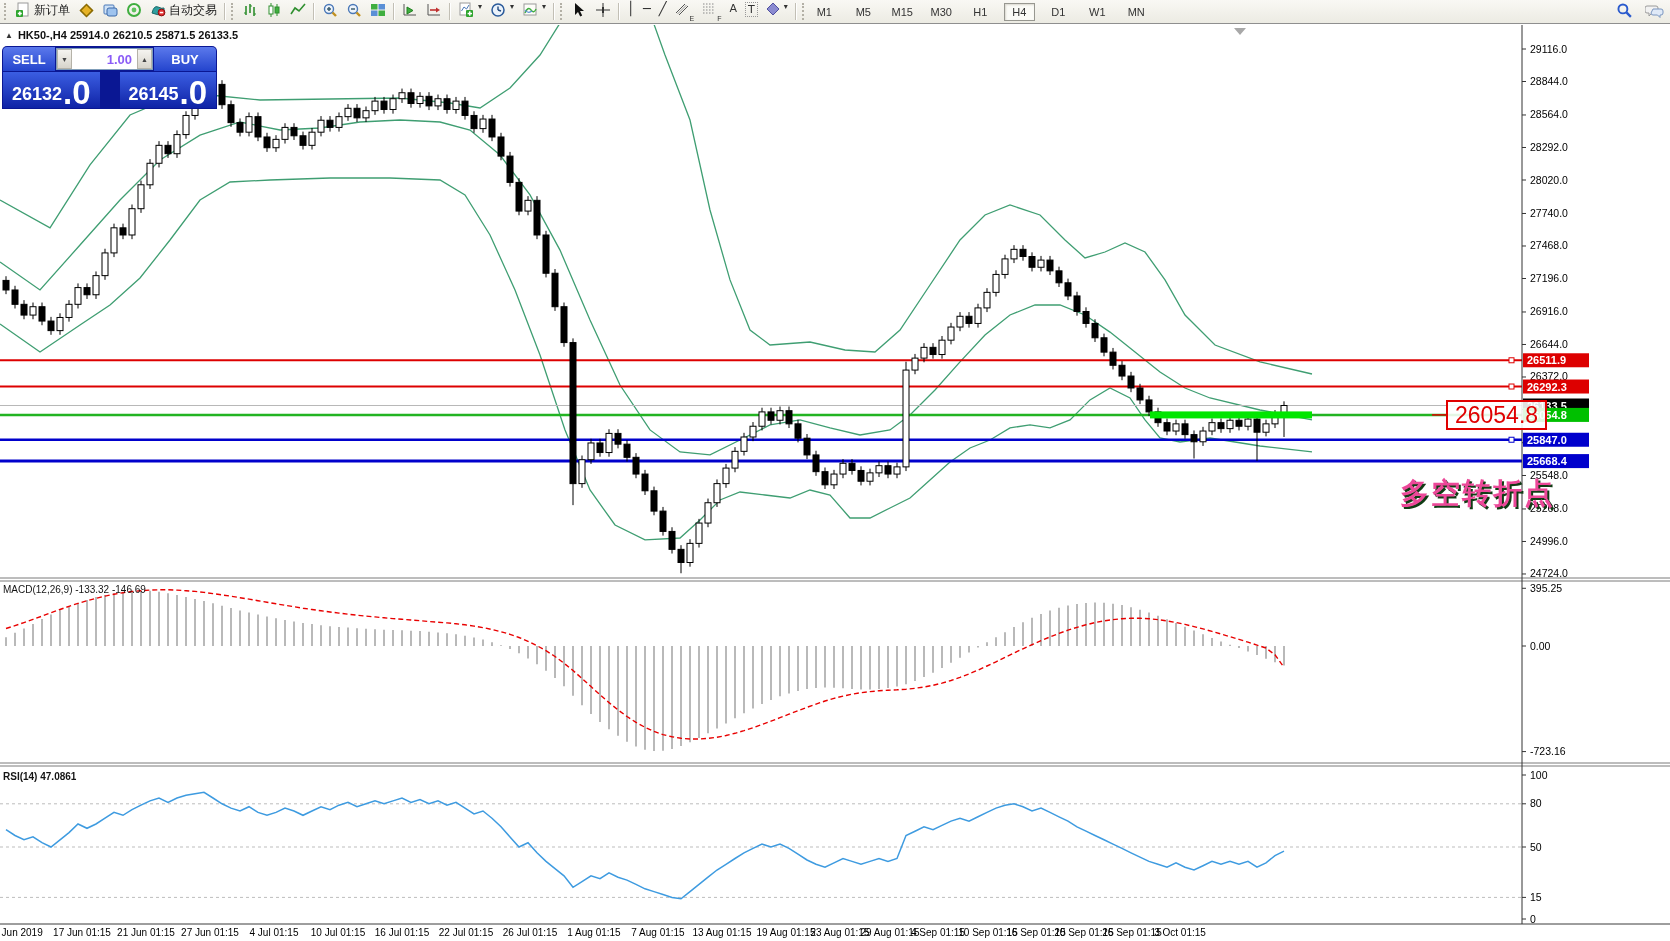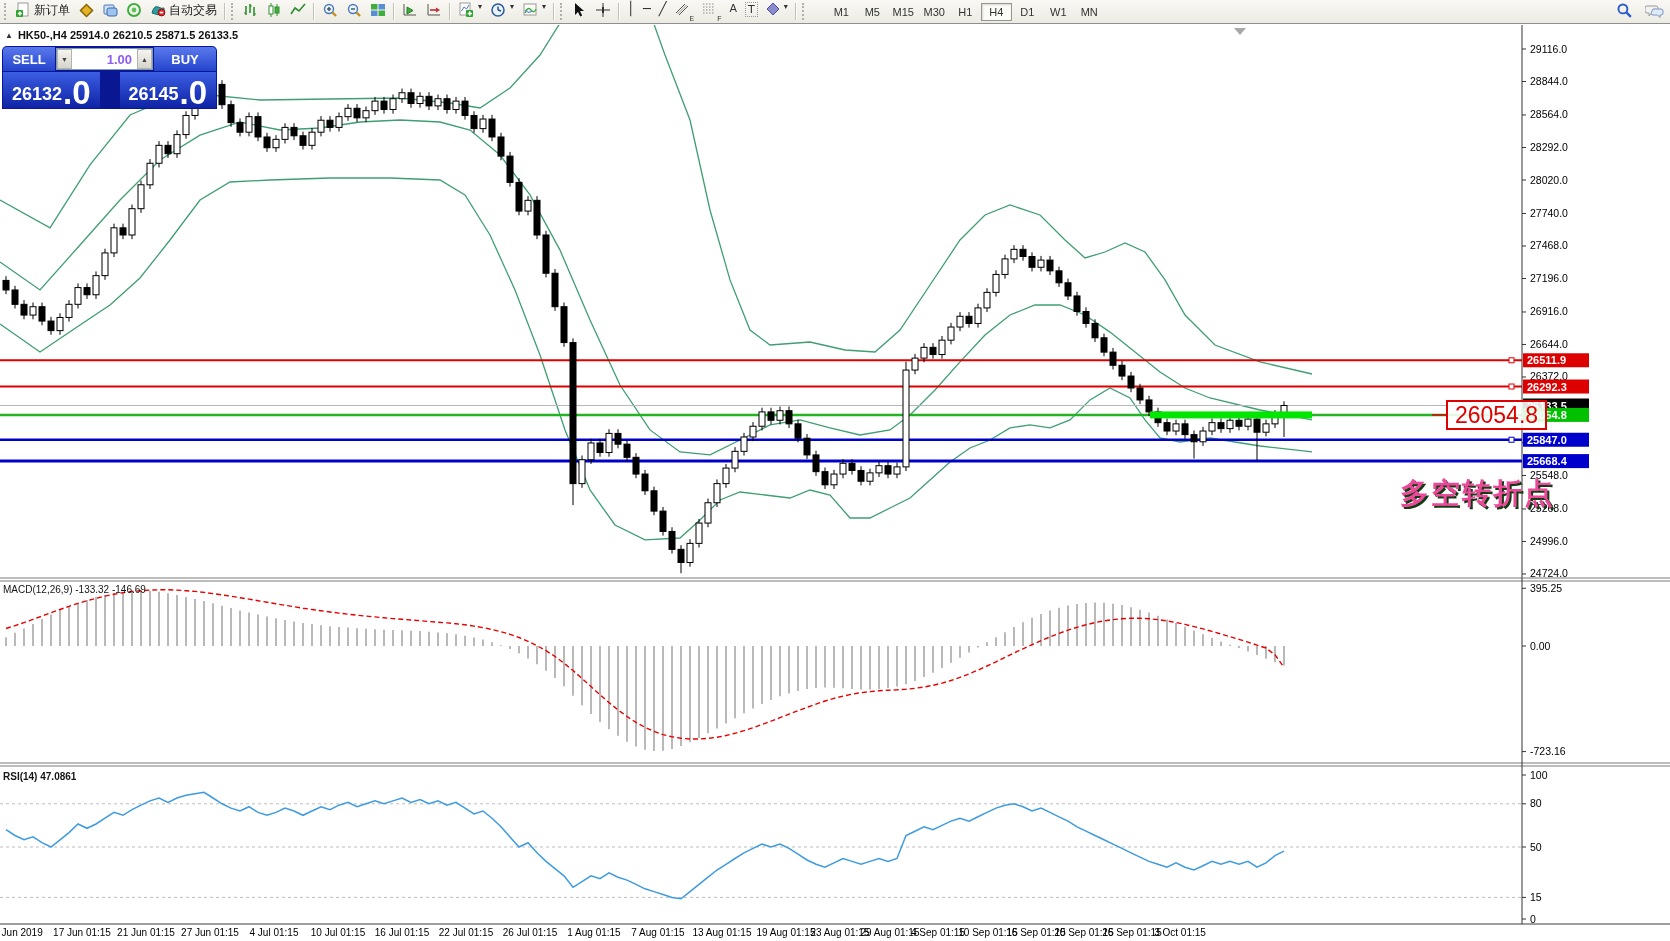--- a/index.html
+++ b/index.html
@@ -10,21 +10,21 @@
            background:linear-gradient(#f9f8f4,#ecebe3);border-bottom:1px solid #8f8f8f;
            display:flex;align-items:center;padding:0 2px;box-sizing:border-box;}
   .tb-btn{height:20px;display:inline-flex;align-items:flex-start;gap:3px;padding:0 3px;
           border:1px solid transparent;border-radius:2px;font-size:12px;color:#1c1c1c;cursor:default;}
   .sep{width:1px;height:17px;background:#c2bfb5;border-right:1px solid #ffffff;margin:0 3px;}
   .grip{width:3px;height:17px;border-left:2px dotted #b3b0a6;margin:0 2px;}
   .caret{font-size:8px;color:#333;margin-left:1px;}
   .glyph{font-size:13px;line-height:13px;color:#333;font-family:"DejaVu Sans",sans-serif;}
   .glyph.small{font-size:11px;}
   .subletter{font-size:7px;color:#333;margin-left:-2px;align-self:flex-end;}
-  .tf-group{display:flex;align-items:center;margin-left:17px;}
+  .tf-group{display:flex;align-items:center;margin-left:0;gap:8px;}
   .tf-btn{min-width:25px;text-align:center;font-size:11px;padding:2px 2px;color:#333;border:1px solid transparent;}
   .tf-btn.active{background:#fbfbf7;border:1px solid #979790;box-shadow:inset 1px 1px 2px #d9d7cf;}
   .tb-right{position:absolute;right:6px;top:2px;display:flex;gap:12px;align-items:center;}
   .tbi{display:block;}
   
   .chart-window{position:absolute;top:25px;left:0;width:1670px;height:916px;background:#fff;}
   #cs{position:absolute;top:0;left:0;}
   .chart-title{position:absolute;top:4px;left:5px;font-size:11px;font-weight:700;color:#101010;
                display:flex;gap:5px;align-items:center;white-space:nowrap;}
   .chart-title .tri{font-size:8px;color:#333;font-weight:400;}

